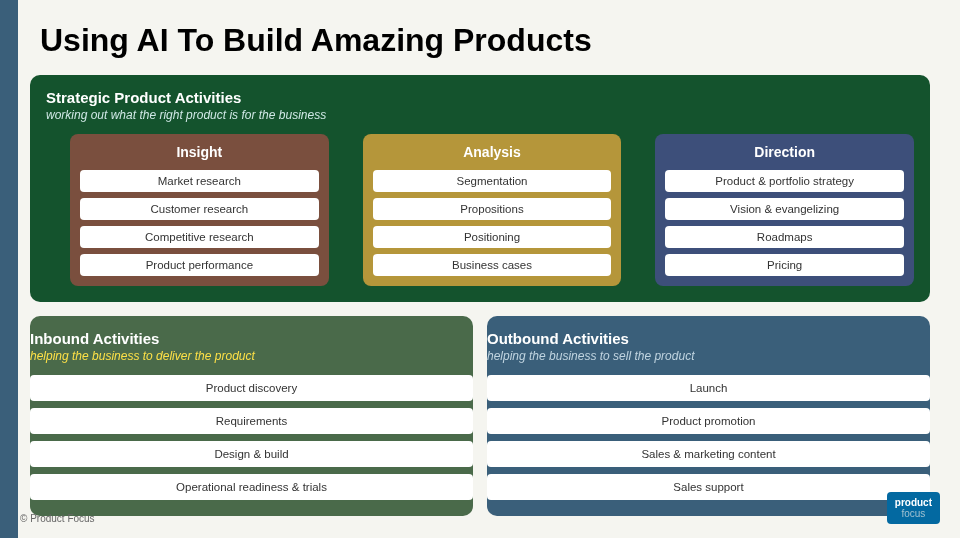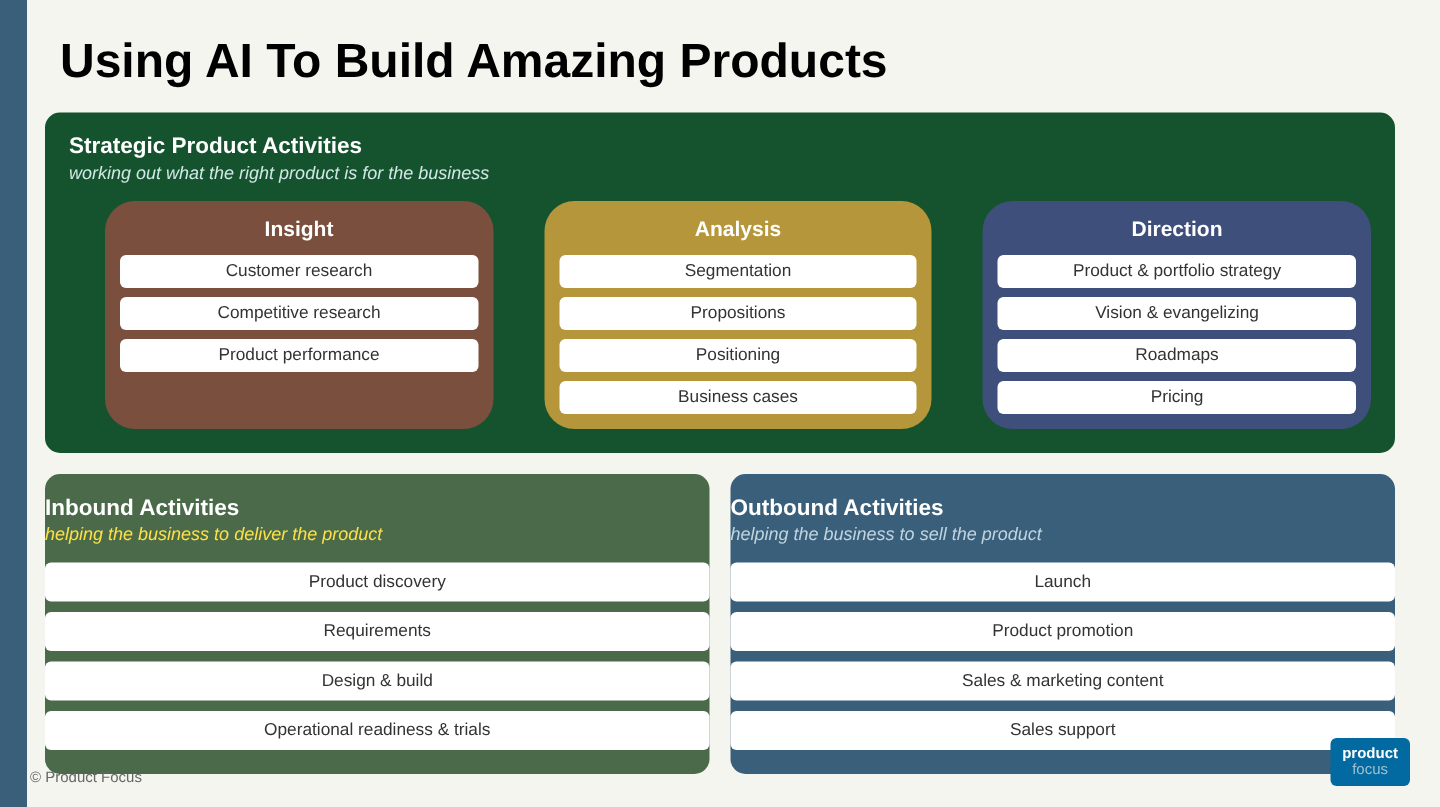--- a/index.html
+++ b/index.html
@@ -45,21 +45,21 @@
       margin-bottom: 12px;
     }
 
     .columns-row {
       display: flex;
       gap: 10px;
     }
 
     .column {
       flex: 1;
-      border-radius: 20px;
+      border-radius: 8px;
       padding: 10px;
       margin-left: 24px;
     }
 
     .col-insight { background: #7a4f3e; }
     .col-analysis { background: #b5963a; }
     .col-direction { background: #3d4f7a; }
 
     .col-header {
       text-align: center;
@@ -173,20 +173,21 @@
 <div class="main-content">
 
   <div class="strategic-box">
     <div class="strategic-title">Strategic Product Activities</div>
     <div class="strategic-subtitle">working out what the right product is for the business</div>
 
     <div class="columns-row">
 
       <div class="column col-insight">
         <div class="col-header">Insight</div>
+        <div class="col-item">Market research</div>
         <div class="col-item">Customer research</div>
         <div class="col-item">Competitive research</div>
         <div class="col-item">Product performance</div>
       </div>
 
       <div class="column col-analysis">
         <div class="col-header">Analysis</div>
         <div class="col-item">Segmentation</div>
         <div class="col-item">Propositions</div>
         <div class="col-item">Positioning</div>

